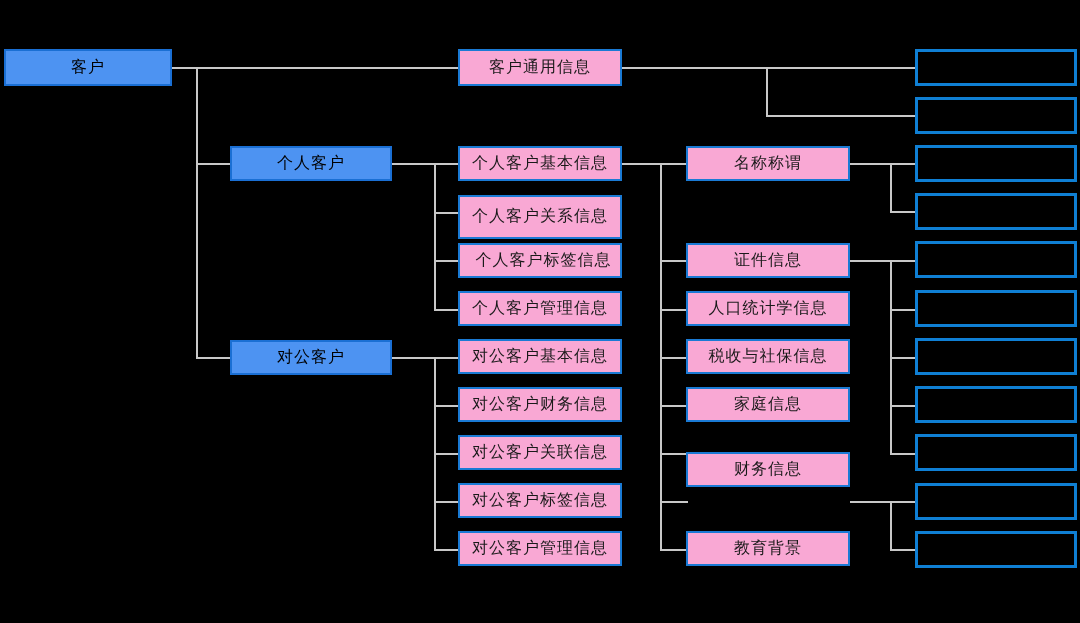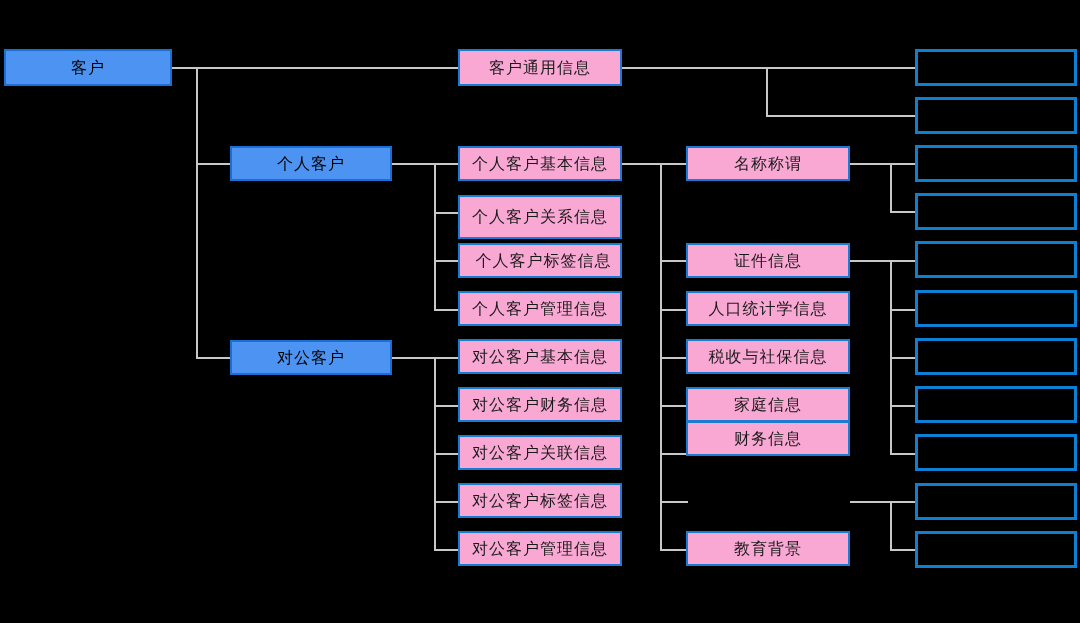--- a/index.html
+++ b/index.html
@@ -20,20 +20,21 @@
   .node {
     position: absolute;
     box-sizing: border-box;
     display: flex;
     align-items: center;
     justify-content: center;
     font-size: 16px;
     line-height: 1;
     letter-spacing: 1px;
     white-space: nowrap;
+    font-family: Liberation Mono, monospace;
   }
   .node.level-root {
     background: #4d93f2;
     border: 2px solid #1a6fd4;
     color: #000000;
   }
   .node.level-cat {
     background: #4d93f2;
     border: 2px solid #1a6fd4;
     color: #000000;
@@ -166,21 +167,21 @@
   </div>
   <div class="node level-light" style="left:686px; top:291px; width:164px; height:35px;">
     <span>人口统计学信息</span>
   </div>
   <div class="node level-light" style="left:686px; top:339px; width:164px; height:35px;">
     <span>税收与社保信息</span>
   </div>
   <div class="node level-light" style="left:686px; top:387px; width:164px; height:35px;">
     <span>家庭信息</span>
   </div>
-  <div class="node level-light" style="left:686px; top:421px; width:164px; height:35px;">
+  <div class="node level-light" style="left:686px; top:452px; width:164px; height:35px;">
     <span>财务信息</span>
   </div>
   <div class="node level-light" style="left:686px; top:531px; width:164px; height:35px;">
     <span>教育背景</span>
   </div>
 
   <div class="node level-empty" style="left:915px; top:49px; width:162px; height:37px;">
     <span></span>
   </div>
   <div class="node level-empty" style="left:915px; top:97px; width:162px; height:37px;">

